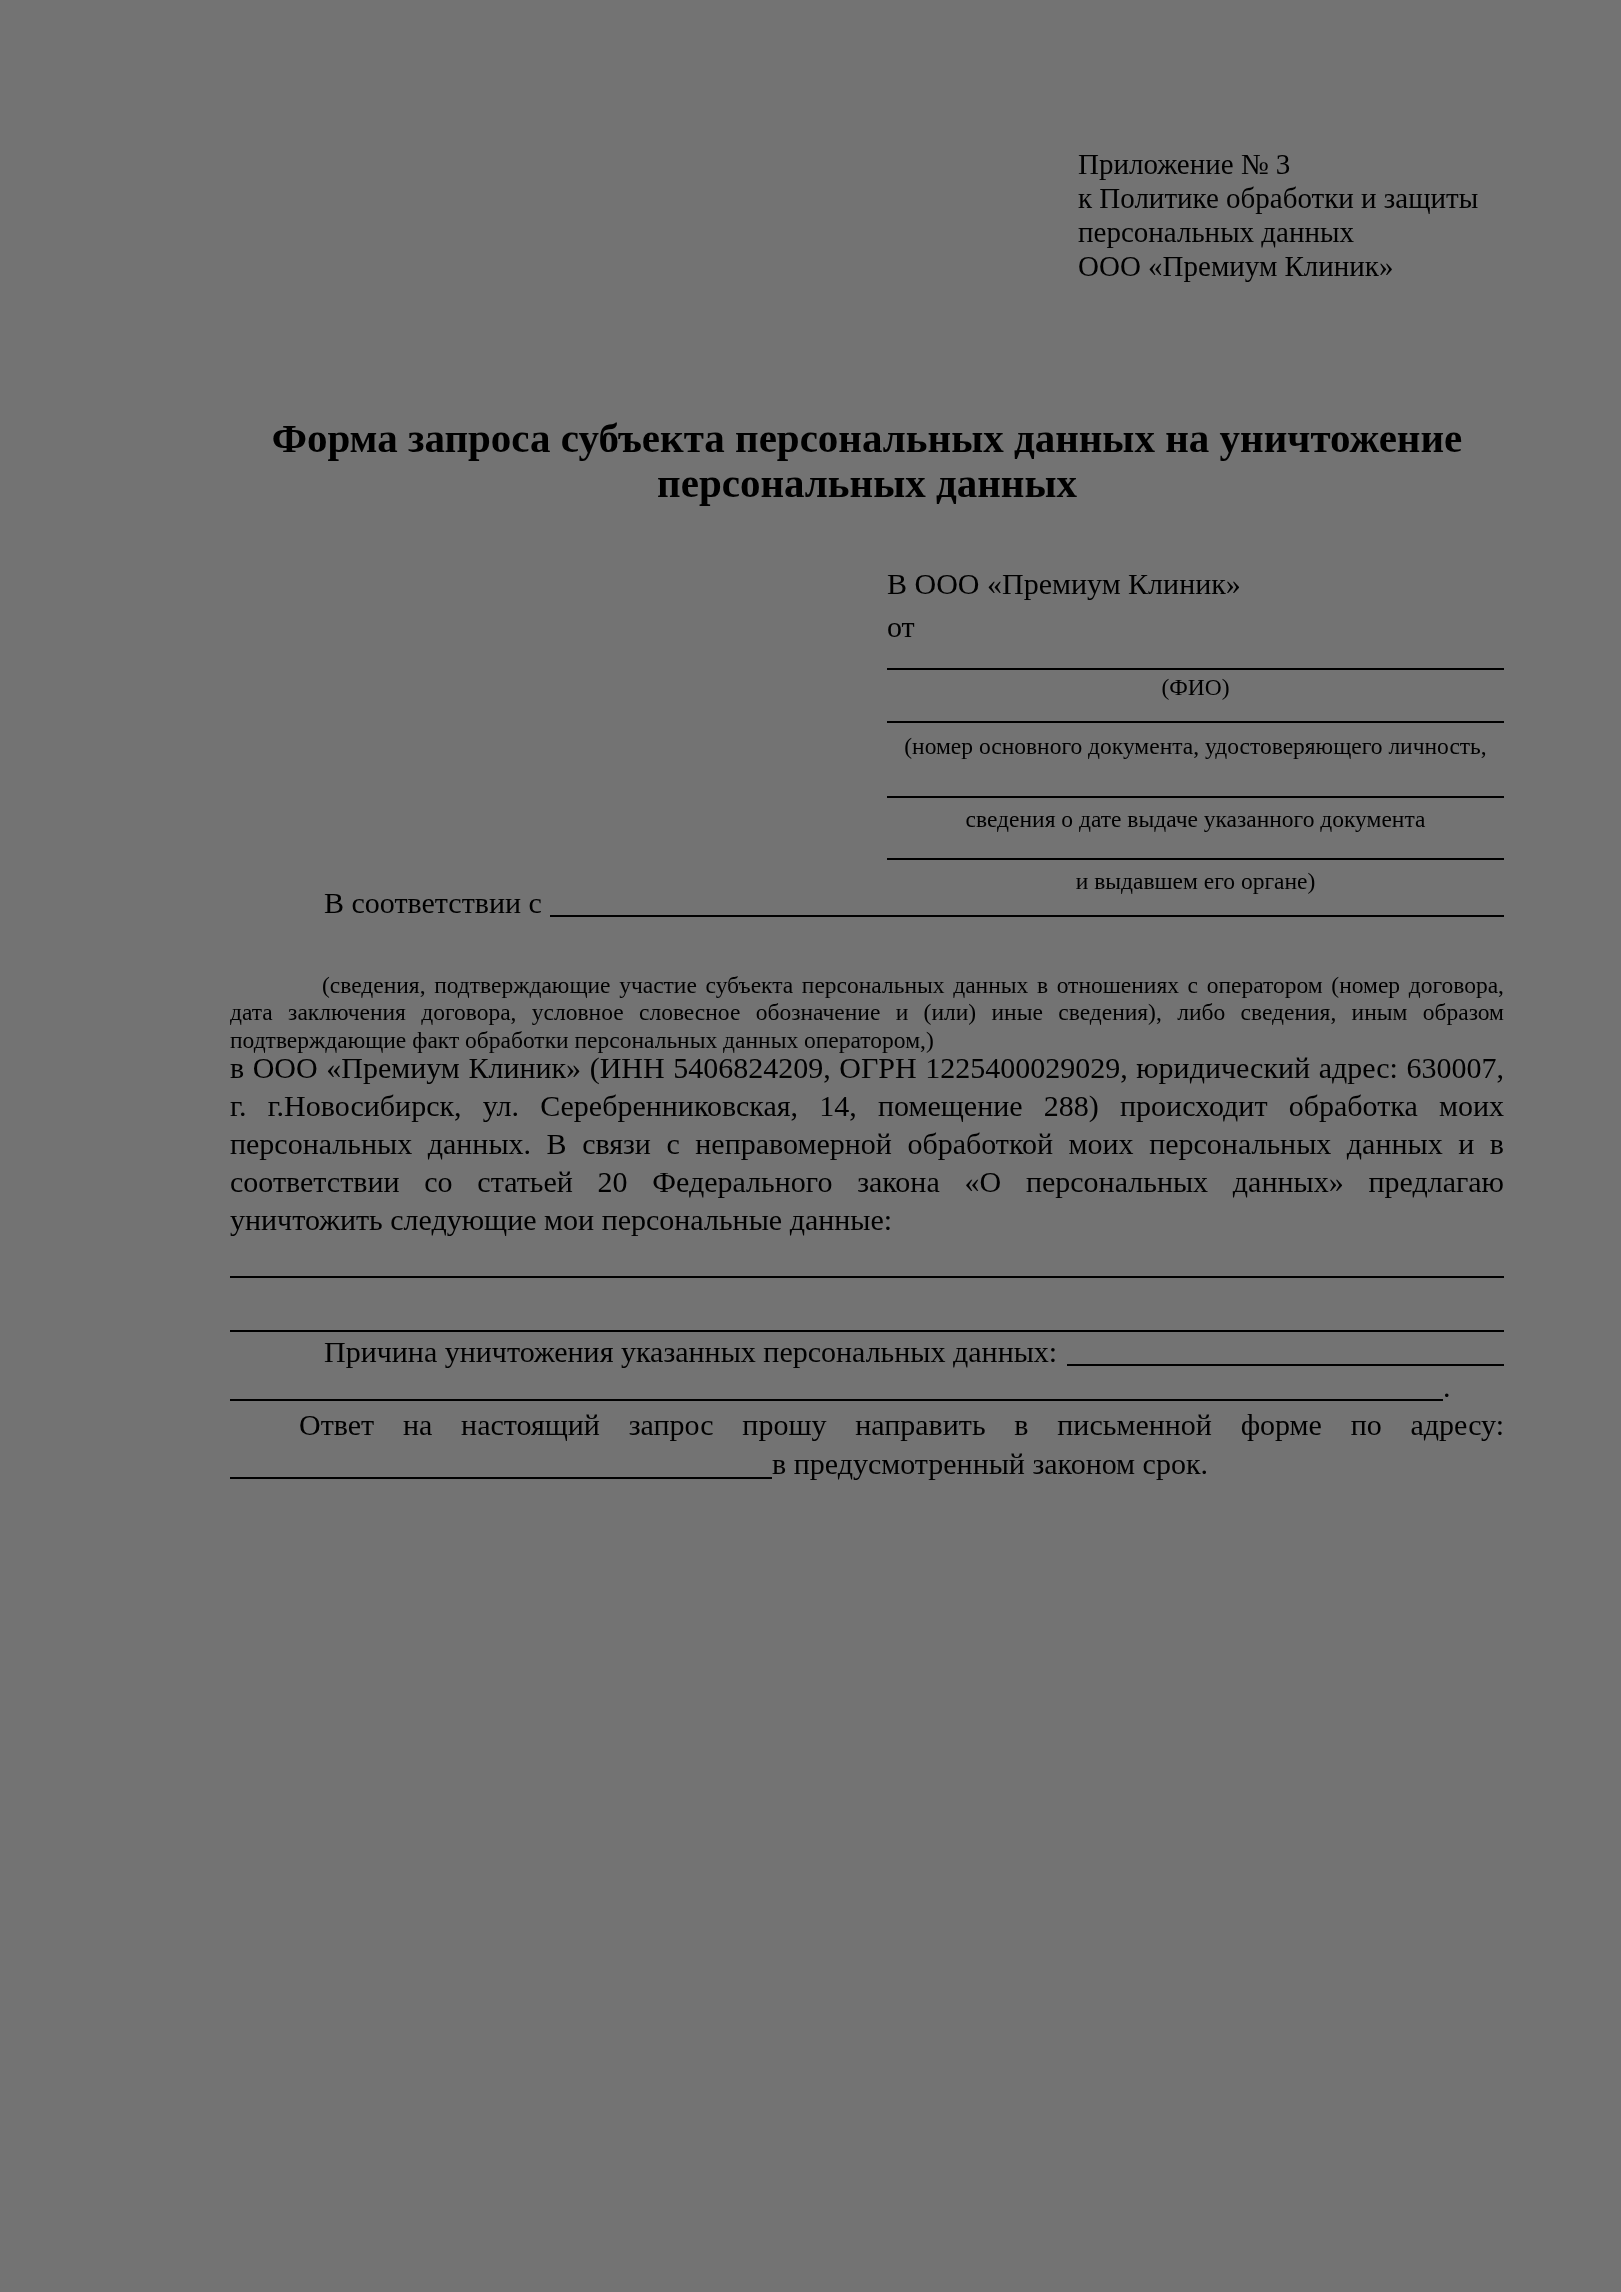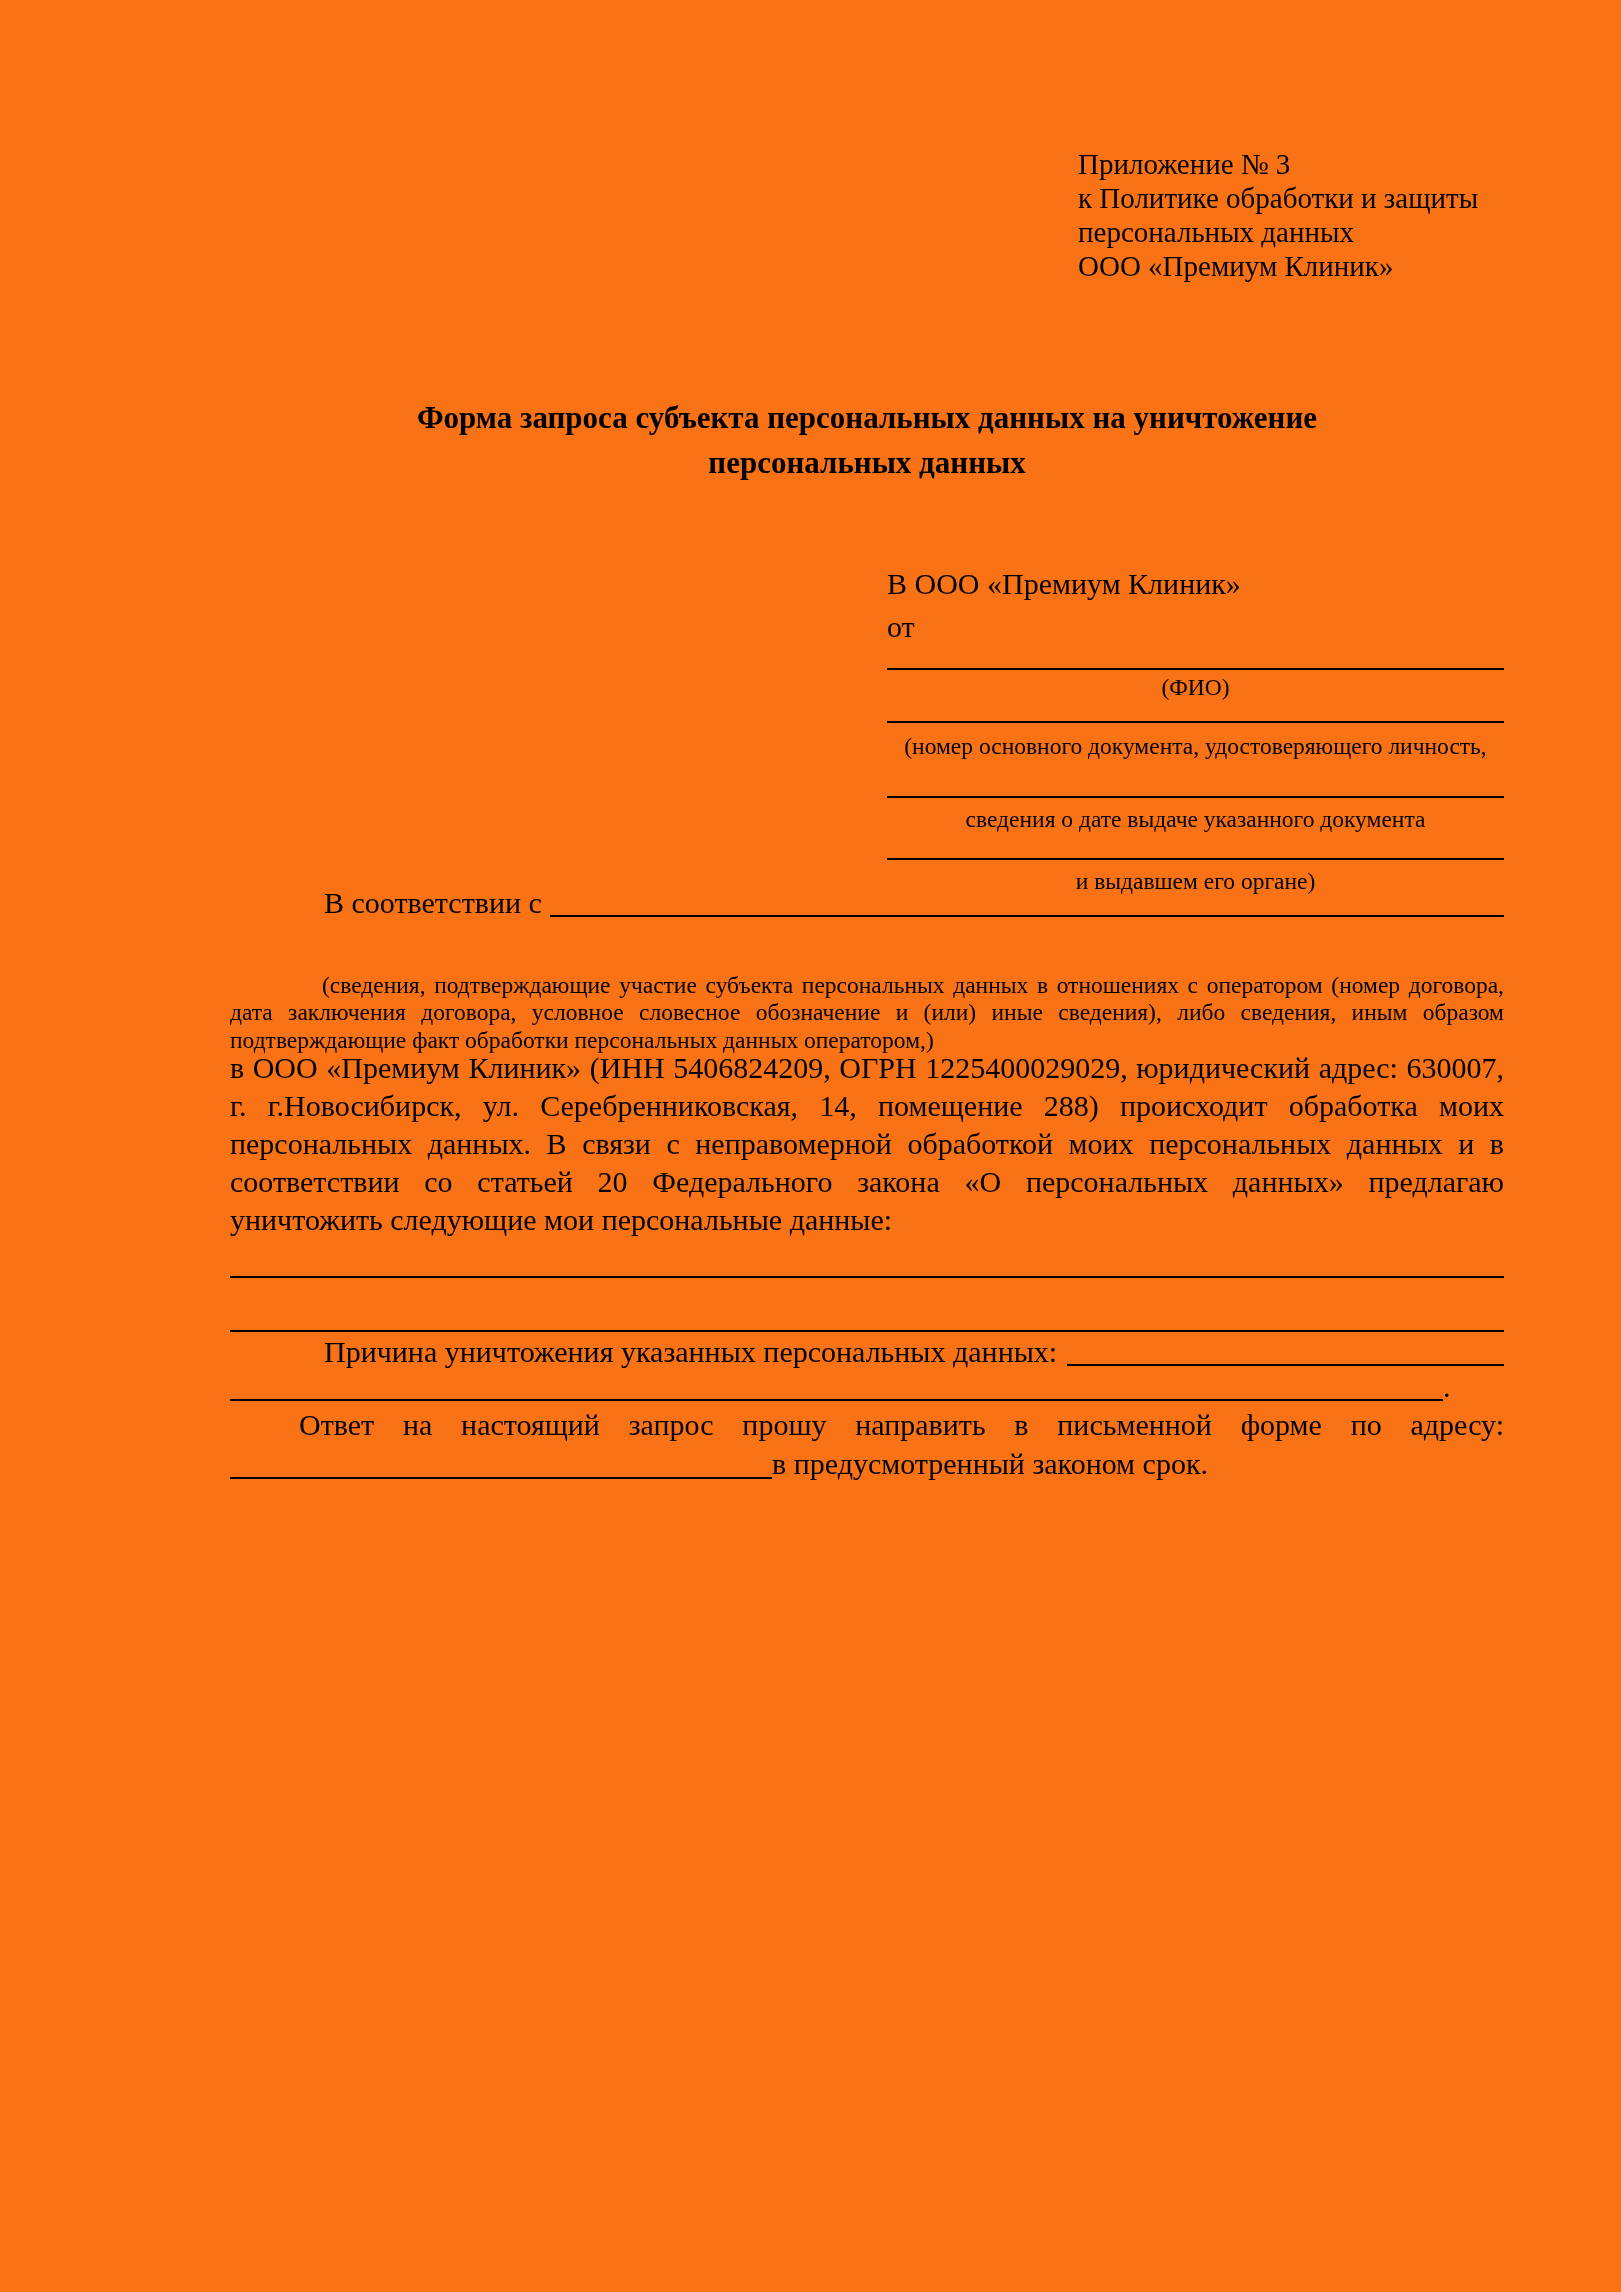--- a/index.html
+++ b/index.html
@@ -1,39 +1,39 @@
 <!DOCTYPE html>
 <html lang="ru"><head>
 <meta charset="utf-8">
 <style>
   html, body { margin: 0; padding: 0; background: #e8e8e8; }
   .page {
     position: relative;
     width: 1621px;
     height: 2293px;
     margin: 0 auto;
-    background: #f97316;
+    background: #737373;
     color: #000000;
     font-family: "Liberation Serif", "DejaVu Serif", serif;
     overflow: hidden;
   }
   .abs { position: absolute; }
 
   
   .header-block {
     left: 1078px; top: 147px; width: 461px;
     font-size: 29px; line-height: 34px;
   }
   .header-block div { white-space: nowrap; }
 
   
   .doc-title {
-    left: 230px; top: 395px; width: 1274px;
+    left: 230px; top: 416px; width: 1274px;
     text-align: center; font-weight: bold;
-    font-size: 31px; line-height: 45px;
+    font-size: 41px; line-height: 45px;
   }
 
   
   .recipient-block { left: 887px; top: 0; width: 617px; height: 921px; }
   .recipient-block .big { position: absolute; left: 0; font-size: 30px; white-space: nowrap; }
   .blank-line {
     position: absolute; left: 0; width: 617px; height: 29px;
     border-bottom: 2px solid #000;
   }
   .caption {

